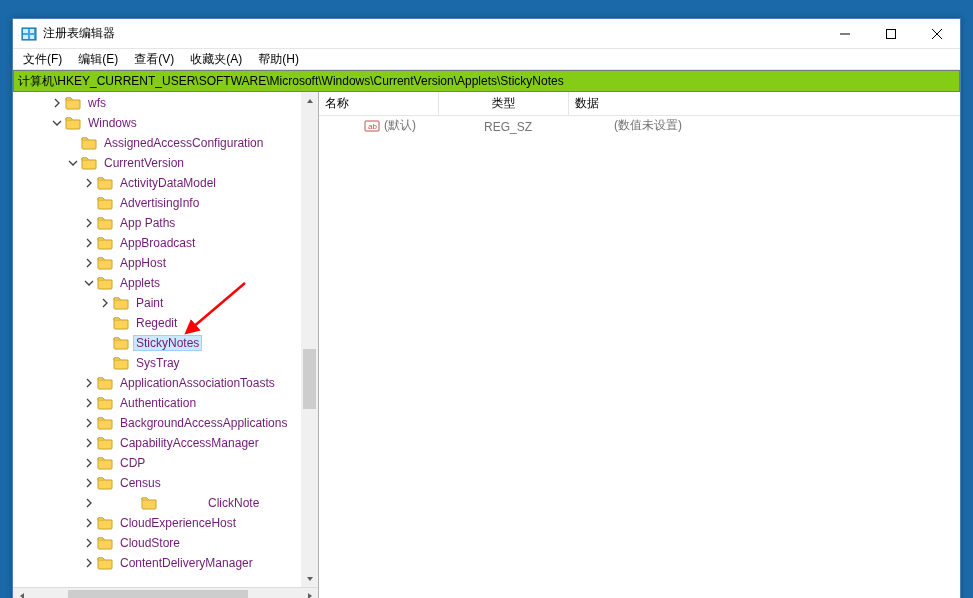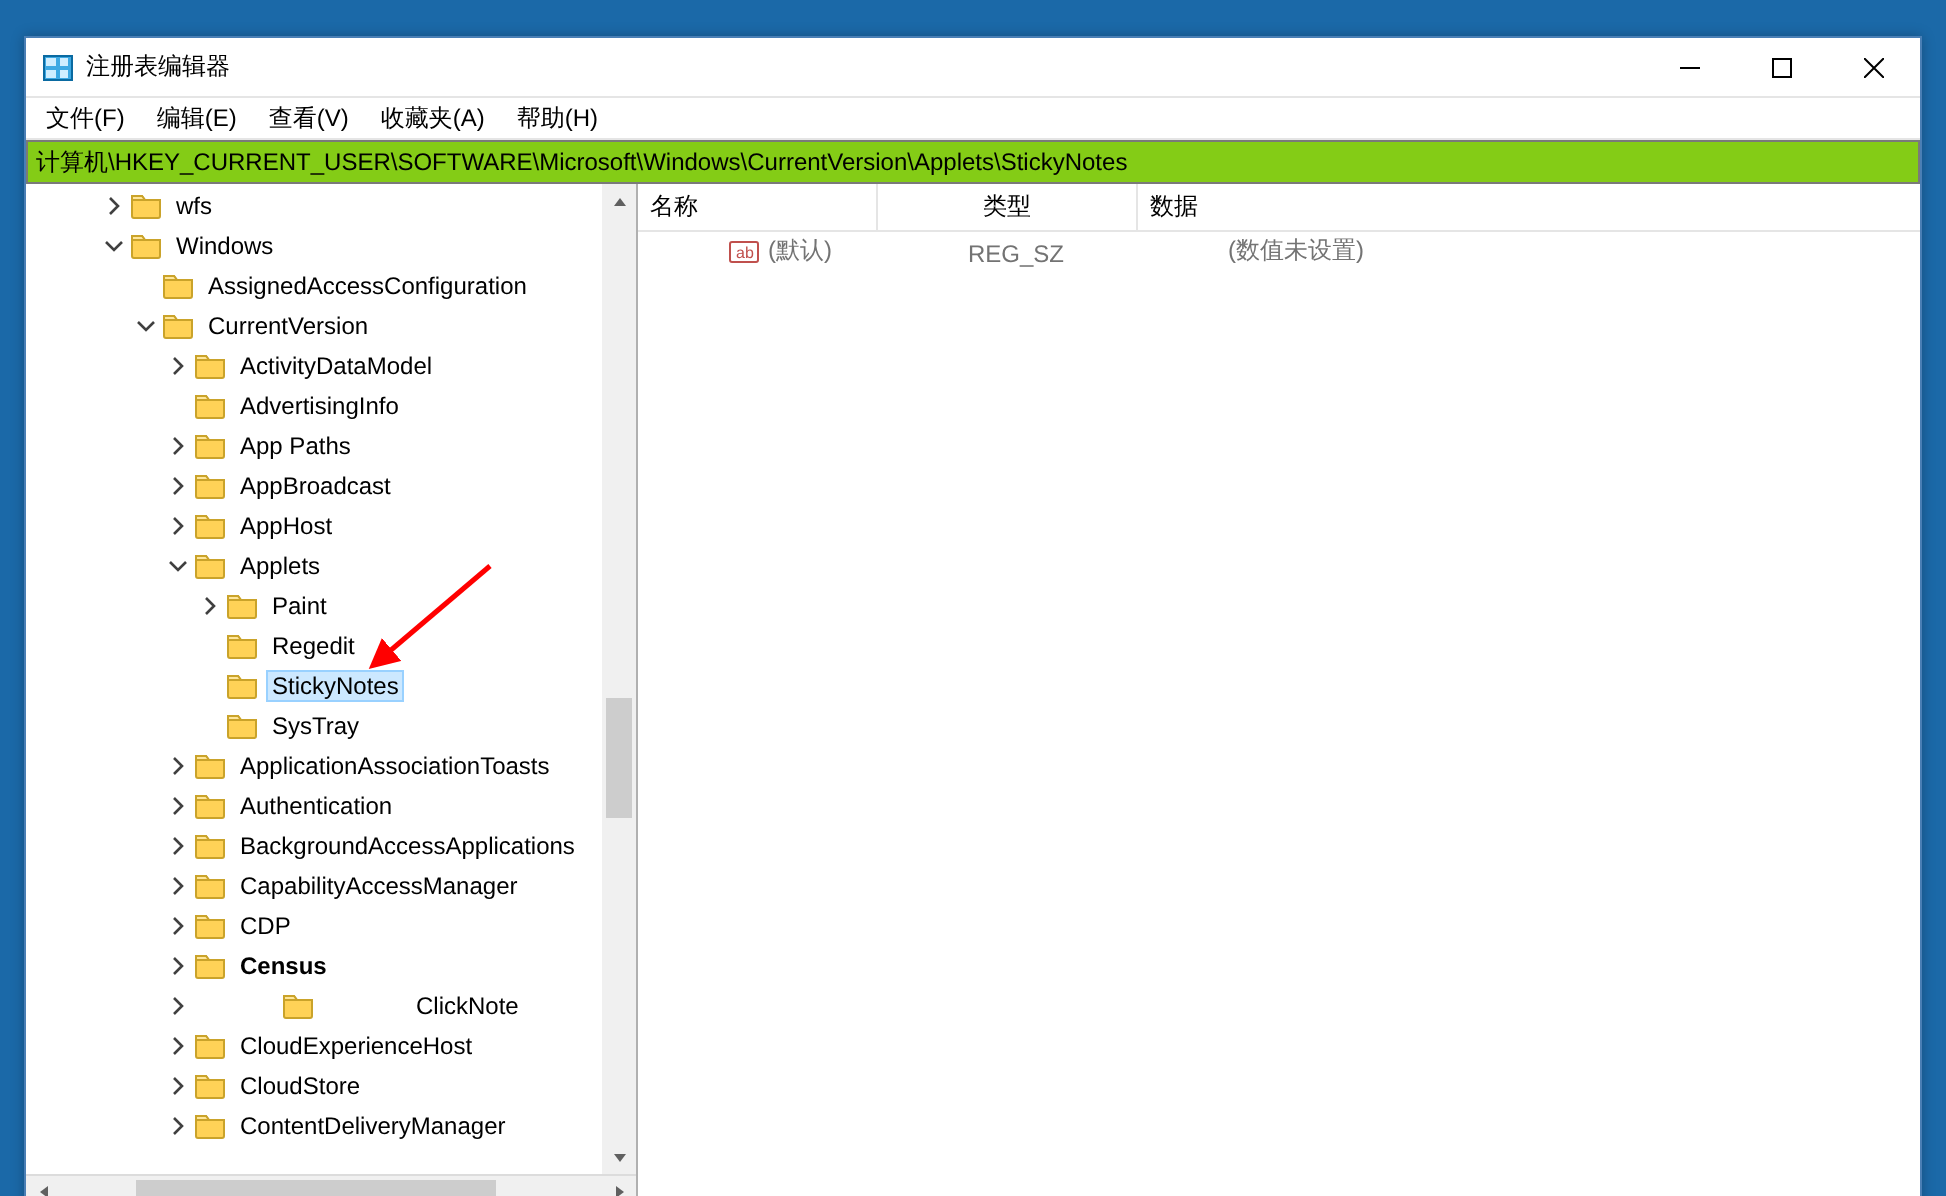--- a/index.html
+++ b/index.html
@@ -88,21 +88,21 @@
     top:0; left:0;
     width: 380px;
     padding-top:1px;
   }
   .tree-row {
     height:20px;
     display:flex;
     align-items:center;
     white-space:nowrap;
     font-size:12px;
-    color:#000000;
+    color:#701a75;
   }
   .tree-row .expander {
     width:16px; height:16px;
     display:flex; align-items:center; justify-content:center;
     flex:0 0 16px;
   }
   .tree-row .expander svg { display:block; }
   .tree-row .folder {
     width:16px; height:16px;
     margin-right:4px;
@@ -426,21 +426,21 @@
                 <svg width="10" height="10" viewBox="0 0 10 10">
                   <path d="M3 1 L7 5 L3 9" fill="none" stroke="#404040" stroke-width="1.3"></path>
                 </svg>
               </span>
               <span class="folder"><svg viewBox="0 0 16 16" width="16" height="16">
                   <path d="M1 3 h5 l1.5 2 H15 v8 a1 1 0 0 1 -1 1 H2 a1 1 0 0 1 -1 -1 Z" fill="#ffd257" stroke="#caa32a"></path>
                   <path d="M1 3 h5 l1.5 2 H1 Z" fill="#ffe69a" stroke="#caa32a"></path>
                 </svg></span>
               <span class="lbl">CDP</span>
             </div>
-            <div class="tree-row" style="padding-left: 68px; font-weight: bold;">
+            <div class="tree-row" style="padding-left: 68px;">
               <span class="expander">
                 <svg width="10" height="10" viewBox="0 0 10 10">
                   <path d="M3 1 L7 5 L3 9" fill="none" stroke="#404040" stroke-width="1.3"></path>
                 </svg>
               </span>
               <span class="folder"><svg viewBox="0 0 16 16" width="16" height="16">
                   <path d="M1 3 h5 l1.5 2 H15 v8 a1 1 0 0 1 -1 1 H2 a1 1 0 0 1 -1 -1 Z" fill="#ffd257" stroke="#caa32a"></path>
                   <path d="M1 3 h5 l1.5 2 H1 Z" fill="#ffe69a" stroke="#caa32a"></path>
                 </svg></span>
               <span class="lbl">Census</span>

